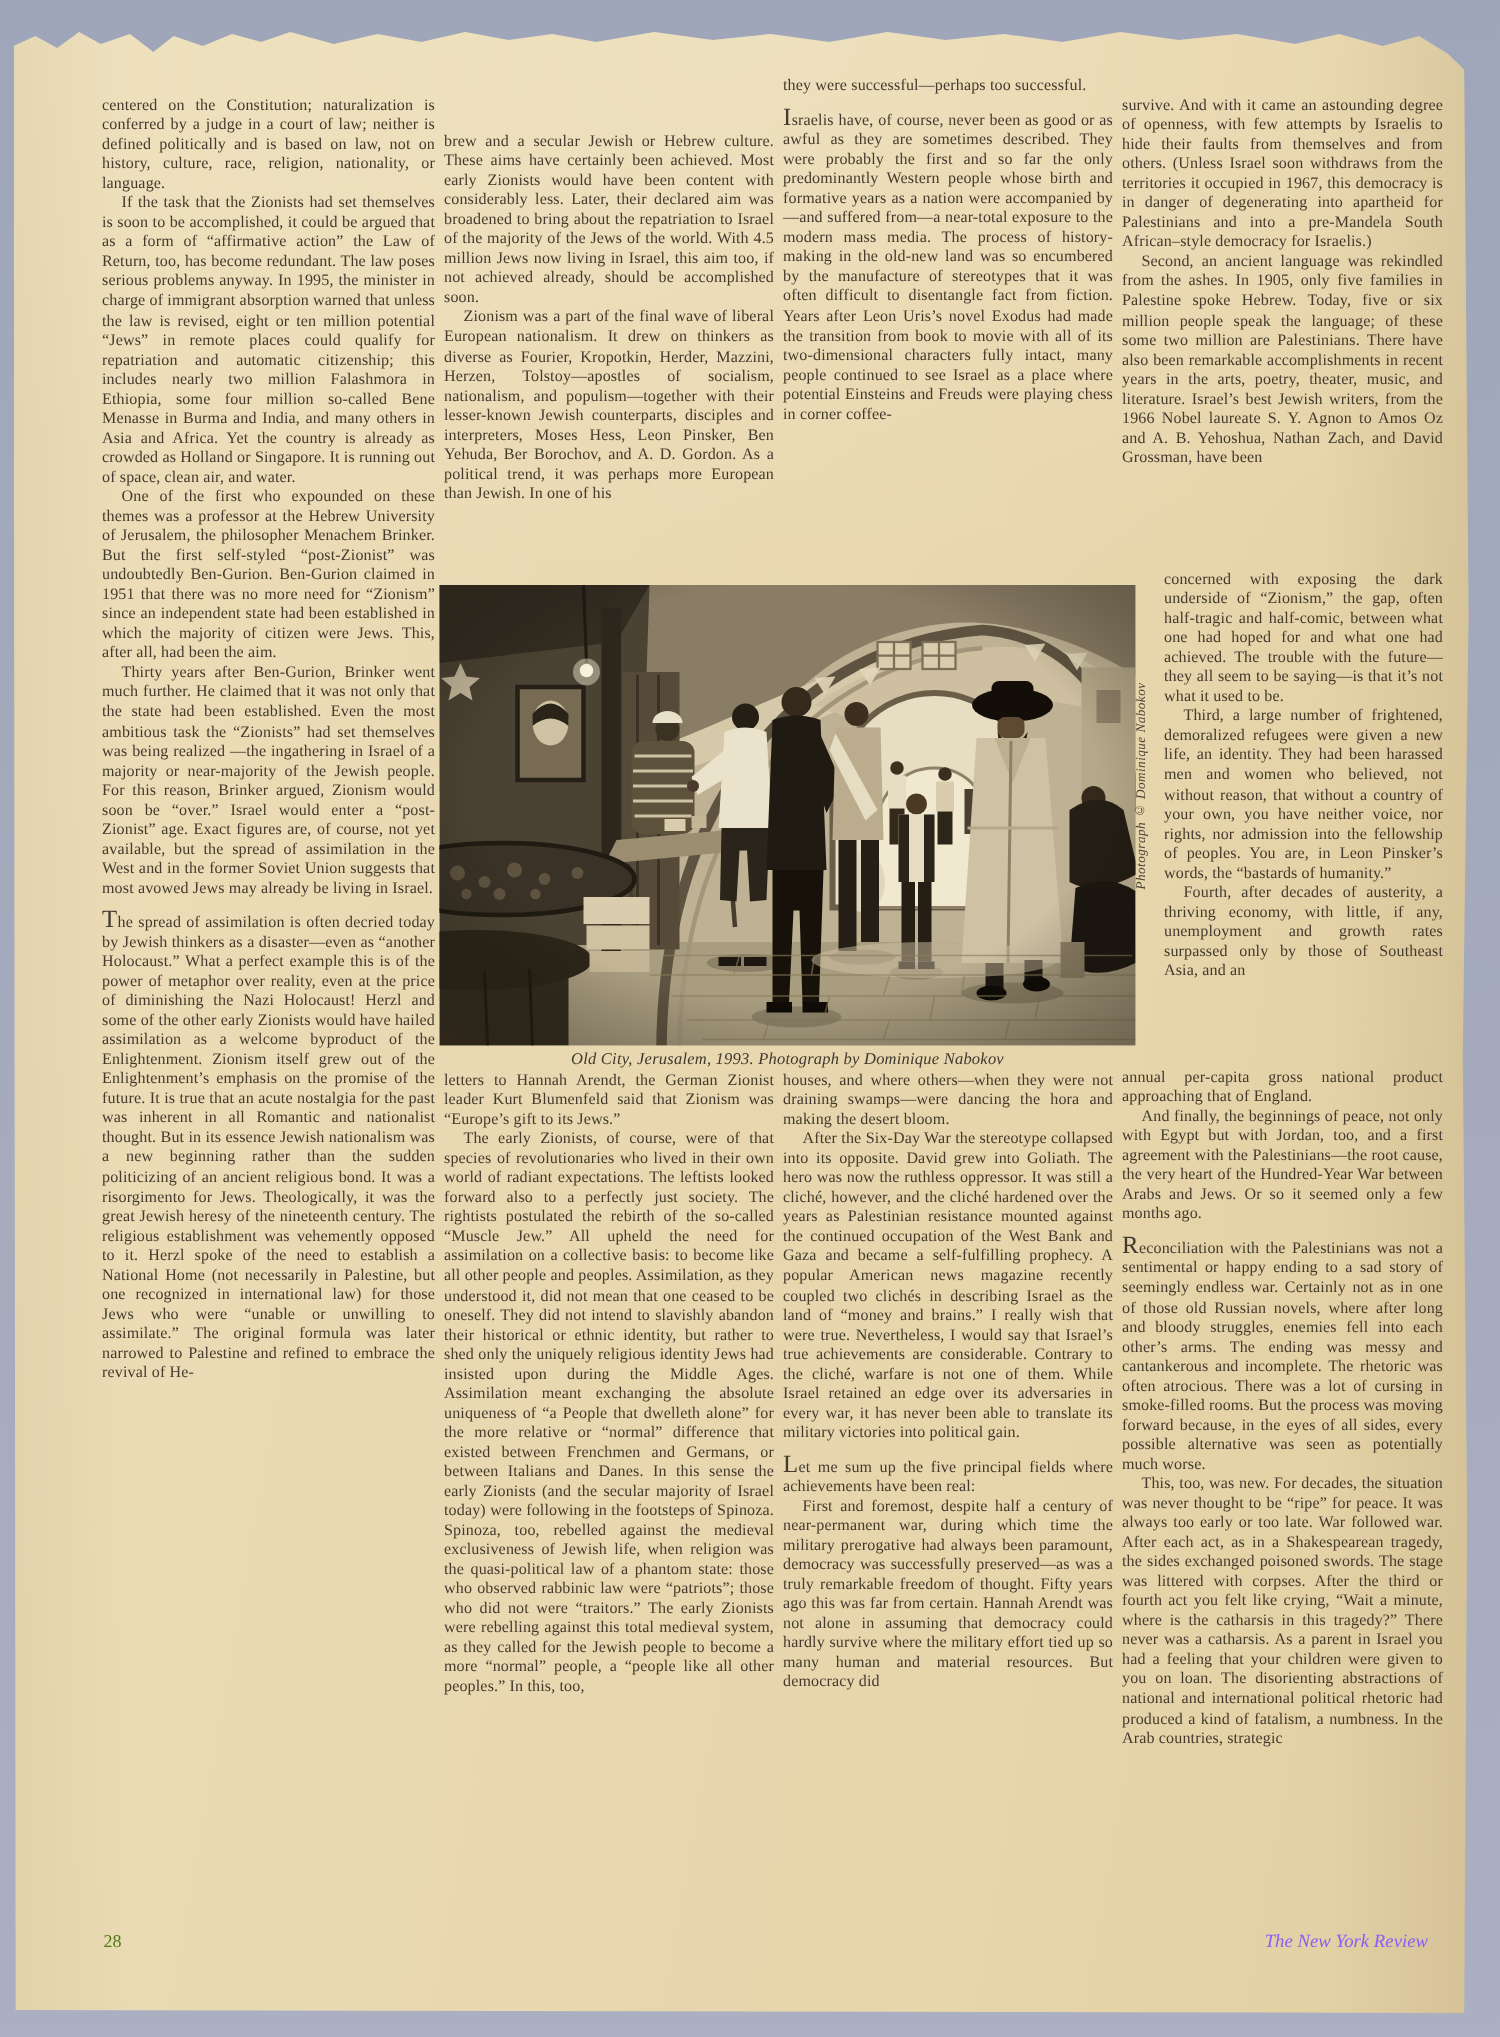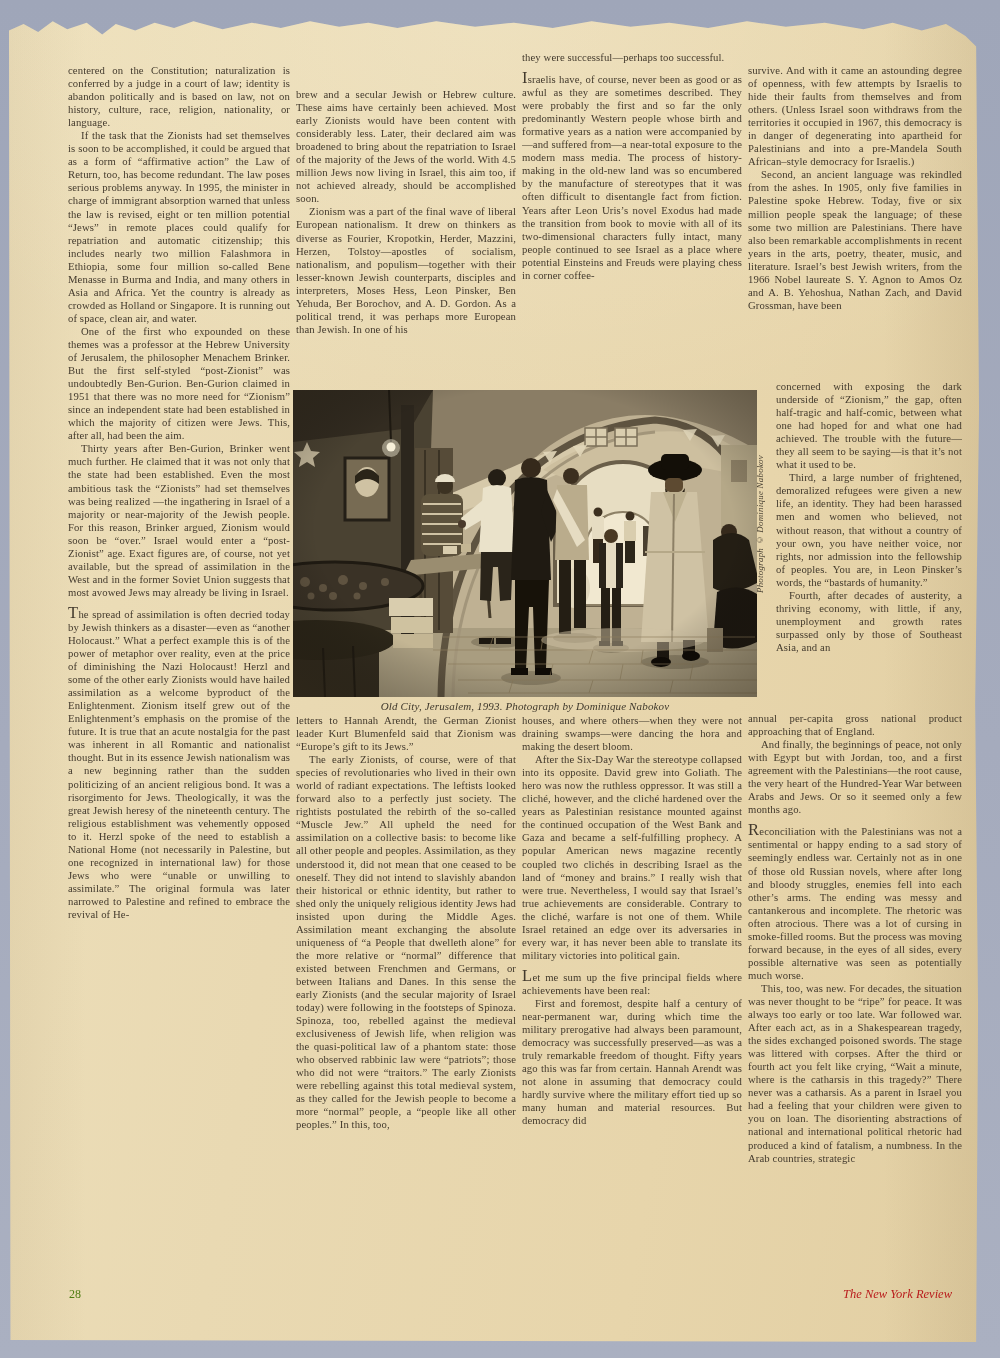--- a/index.html
+++ b/index.html
@@ -36,29 +36,29 @@
   .caption{
     position:absolute;left:293px;top:700px;width:464px;
     text-align:center;font-style:italic;font-size:11px;color:#3f382c;letter-spacing:.15px;
   }
   .credit{
     position:absolute;left:755px;top:393px;height:200px;width:13px;
     writing-mode:vertical-rl;transform:rotate(180deg);
     font-style:italic;font-size:8.8px;color:#4a4234;letter-spacing:.3px;white-space:nowrap;
   }
   .pageno{position:absolute;left:69px;top:1287px;font-size:12px;color:#4d7c0f;}
-  .journal{position:absolute;left:700px;top:1287px;width:252px;text-align:right;font-style:italic;font-size:12.5px;color:#b91c1c;}
+  .journal{position:absolute;left:700px;top:1287px;width:252px;text-align:right;font-style:italic;font-size:12.5px;color:#8b5cf6;}
 </style>
 </head>
 <body>
 
 <div class="paper"></div>
 
 <div class="col" style="left:68px;top:64px;width:222px;">
-  <p><span>centered on the Constitution; naturalization is conferred by a judge in a court of law; identity is abandon politically and is based on law, not on history, culture, race, religion, nationality, or language.</span></p>
+  <p><span>centered on the Constitution; naturalization is conferred by a judge in a court of law; neither is defined politically and is based on law, not on history, culture, race, religion, nationality, or language.</span></p>
   <p class="ind"><span>If the task that the Zionists had set themselves is soon to be accomplished, it could be argued that as a form of “affirmative action” the Law of Return, too, has become redundant. The law poses serious problems anyway. In 1995, the minister in charge of immigrant absorption warned that unless the law is revised, eight or ten million potential “Jews” in remote places could qualify for repatriation and automatic citizenship; this includes nearly two million Falashmora in Ethiopia, some four million so-called Bene Menasse in Burma and India, and many others in Asia and Africa. Yet the country is already as crowded as Holland or Singapore. It is running out of space, clean air, and water.</span></p>
   <p class="ind"><span>One of the first who expounded on these themes was a professor at the Hebrew University of Jerusalem, the philosopher Menachem Brinker. But the first self-styled “post-Zionist” was undoubtedly Ben-Gurion. Ben-Gurion claimed in 1951 that there was no more need for “Zionism” since an independent state had been established in which the majority of citizen were Jews. This, after all, had been the aim.</span></p>
   <p class="ind"><span>Thirty years after Ben-Gurion, Brinker went much further. He claimed that it was not only that the state had been established. Even the most ambitious task the “Zionists” had set themselves was being realized —the ingathering in Israel of a majority or near-majority of the Jewish people. For this reason, Brinker argued, Zionism would soon be “over.” Israel would enter a “post-Zionist” age. Exact figures are, of course, not yet available, but the spread of assimilation in the West and in the former Soviet Union suggests that most avowed Jews may already be living in Israel.</span></p>
   <p class="sect"><span class="cap">T</span><span>he spread of assimilation is often decried today by Jewish thinkers as a disaster—even as “another Holocaust.” What a perfect example this is of the power of metaphor over reality, even at the price of diminishing the Nazi Holocaust! Herzl and some of the other early Zionists would have hailed assimilation as a welcome byproduct of the Enlightenment. Zionism itself grew out of the Enlightenment’s emphasis on the promise of the future. It is true that an acute nostalgia for the past was inherent in all Romantic and nationalist thought. But in its essence Jewish nationalism was a new beginning rather than the sudden politicizing of an ancient religious bond. It was a risorgimento for Jews. Theologically, it was the great Jewish heresy of the nineteenth century. The religious establishment was vehemently opposed to it. Herzl spoke of the need to establish a National Home (not necessarily in Palestine, but one recognized in international law) for those Jews who were “unable or unwilling to assimilate.” The original formula was later narrowed to Palestine and refined to embrace the revival of He-</span></p>
 </div>
 
 <div class="col clip" style="left:296px;top:64px;width:220px;height:320px;margin-top:24px;">
   <p><span>brew and a secular Jewish or Hebrew culture. These aims have certainly been achieved. Most early Zionists would have been content with considerably less. Later, their declared aim was broadened to bring about the repatriation to Israel of the majority of the Jews of the world. With 4.5 million Jews now living in Israel, this aim too, if not achieved already, should be accomplished soon.</span></p>
   <p class="ind"><span>Zionism was a part of the final wave of liberal European nationalism. It drew on thinkers as diverse as Fourier, Kropotkin, Herder, Mazzini, Herzen, Tolstoy—apostles of socialism, nationalism, and populism—together with their lesser-known Jewish counterparts, disciples and interpreters, Moses Hess, Leon Pinsker, Ben Yehuda, Ber Borochov, and A. D. Gordon. As a political trend, it was perhaps more European than Jewish. In one of his</span></p>
 </div>

